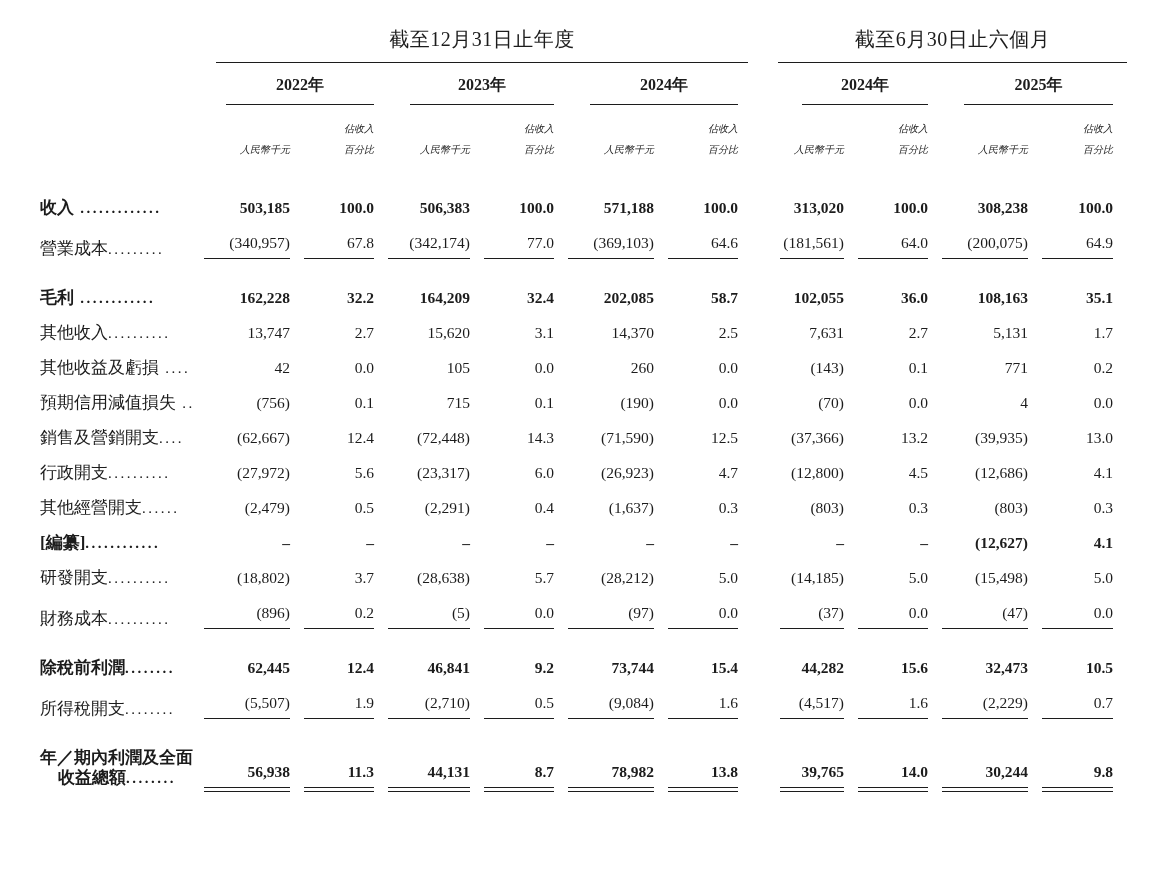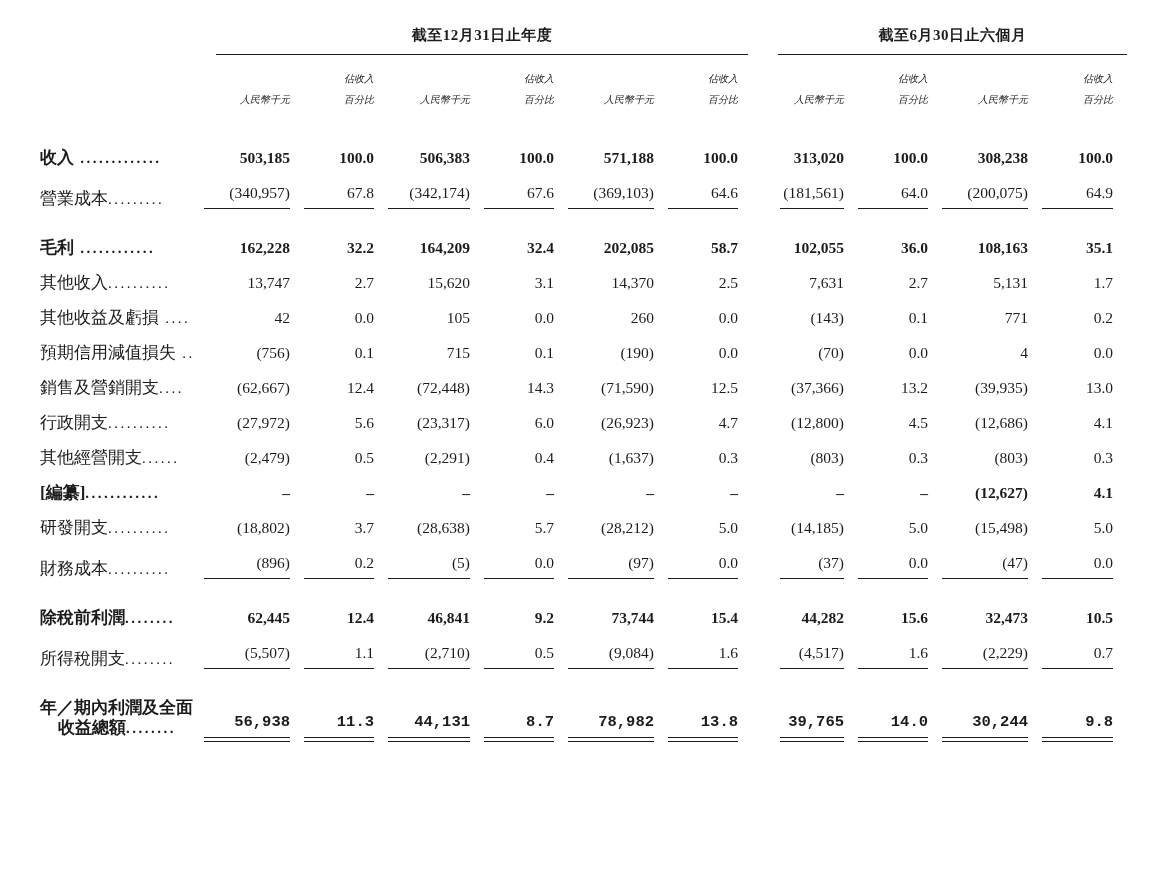--- a/index.html
+++ b/index.html
@@ -18,21 +18,21 @@
   col.c-gap{width:28px;}
   col.c-a4{width:78px;}  col.c-p4{width:84px;}
   col.c-a5{width:100px;} col.c-p5{width:85px;}
 
   th{font-weight:normal;padding:0;vertical-align:bottom;}
   td{padding:0;vertical-align:bottom;}
 
   
   .group{vertical-align:bottom;}
   .gtitle{
-    font-weight:700;font-size:15px;text-align:center;
+    font-weight:400;font-size:20px;text-align:center;
     letter-spacing:.5px;padding-bottom:9px;white-space:nowrap;
   }
   .g1 .gtitle{margin-left:26px;margin-right:-10px;}
   .g2 .gtitle{margin-left:12px;margin-right:-14px;}
   .gline{border-bottom:1.5px solid #1c1c1c;height:0;}
   .g1 .gline{margin-left:26px;margin-right:-10px;}
   .g2 .gline{margin-left:12px;margin-right:-14px;}
 
   .year{padding-top:12px;}
   .ytext{
@@ -57,21 +57,21 @@
   tr.space-above td{padding-top:22px;}
   tr.bold td, tr.bold .dots{font-weight:700;}
   .dots{letter-spacing:2.5px;font-size:15px;font-weight:normal;}
   .l2{padding-left:18px;}
 
   .cellline{
     display:inline-block;width:calc(100% - 14px);
     text-align:right;white-space:nowrap;
   }
   .cellline.rule1{border-bottom:1px solid #1c1c1c;padding-bottom:5px;}
-  .cellline.rule2{position:relative;border-bottom:1px solid #1c1c1c;padding-bottom:5px;font-family:Liberation Mono, monospace;}
+  .cellline.rule2{position:relative;border-bottom:1px solid #1c1c1c;padding-bottom:5px;}
   .cellline.rule2::after{
     content:"";position:absolute;left:0;right:0;bottom:-5px;
     border-bottom:1px solid #1c1c1c;height:0;
   }
   tr.last td{padding-bottom:14px;}
 </style>
 </head>
 <body>
 
 <div class="sheet">
@@ -98,20 +98,44 @@
           <div class="gline"></div>
         </th>
         <th></th>
         <th colspan="4" class="group g2">
           <div class="gtitle">截至6月30日止六個月</div>
           <div class="gline"></div>
         </th>
       </tr>
       <tr>
         <th></th>
+        <th colspan="2" class="year">
+          <div class="ytext">2022年</div>
+          <div class="yline"></div>
+        </th>
+        <th colspan="2" class="year">
+          <div class="ytext">2023年</div>
+          <div class="yline"></div>
+        </th>
+        <th colspan="2" class="year">
+          <div class="ytext">2024年</div>
+          <div class="yline"></div>
+        </th>
+        <th></th>
+        <th colspan="2" class="year">
+          <div class="ytext">2024年</div>
+          <div class="yline"></div>
+        </th>
+        <th colspan="2" class="year">
+          <div class="ytext">2025年</div>
+          <div class="yline"></div>
+        </th>
+      </tr>
+      <tr>
+        <th></th>
         <th class="unit">
             <div>人民幣千元</div>
           </th>
         <th class="unit">
             <div>佔收入</div>
             <div>百分比</div>
           </th>
         <th class="unit">
             <div>人民幣千元</div>
           </th>
@@ -160,21 +184,21 @@
           <td class="v"><span class="cellline">308,238</span></td>
           <td class="v"><span class="cellline">100.0</span></td>
         </tr>
         <tr>
           <td class="label">
             <div><span>營業成本</span><span class="dots">.........</span></div>
           </td>
           <td class="v"><span class="cellline rule1">(340,957)</span></td>
           <td class="v"><span class="cellline rule1">67.8</span></td>
           <td class="v"><span class="cellline rule1">(342,174)</span></td>
-          <td class="v"><span class="cellline rule1">67.6</span></td>
+          <td class="v"><span class="cellline rule1">77.0</span></td>
           <td class="v"><span class="cellline rule1">(369,103)</span></td>
           <td class="v"><span class="cellline rule1">64.6</span></td>
           <td></td>
           <td class="v"><span class="cellline rule1">(181,561)</span></td>
           <td class="v"><span class="cellline rule1">64.0</span></td>
           <td class="v"><span class="cellline rule1">(200,075)</span></td>
           <td class="v"><span class="cellline rule1">64.9</span></td>
         </tr>
         <tr class="space-above bold">
           <td class="label">
@@ -350,21 +374,21 @@
           <td class="v"><span class="cellline">44,282</span></td>
           <td class="v"><span class="cellline">15.6</span></td>
           <td class="v"><span class="cellline">32,473</span></td>
           <td class="v"><span class="cellline">10.5</span></td>
         </tr>
         <tr>
           <td class="label">
             <div><span>所得稅開支</span><span class="dots">........</span></div>
           </td>
           <td class="v"><span class="cellline rule1">(5,507)</span></td>
-          <td class="v"><span class="cellline rule1">1.1</span></td>
+          <td class="v"><span class="cellline rule1">1.9</span></td>
           <td class="v"><span class="cellline rule1">(2,710)</span></td>
           <td class="v"><span class="cellline rule1">0.5</span></td>
           <td class="v"><span class="cellline rule1">(9,084)</span></td>
           <td class="v"><span class="cellline rule1">1.6</span></td>
           <td></td>
           <td class="v"><span class="cellline rule1">(4,517)</span></td>
           <td class="v"><span class="cellline rule1">1.6</span></td>
           <td class="v"><span class="cellline rule1">(2,229)</span></td>
           <td class="v"><span class="cellline rule1">0.7</span></td>
         </tr>

